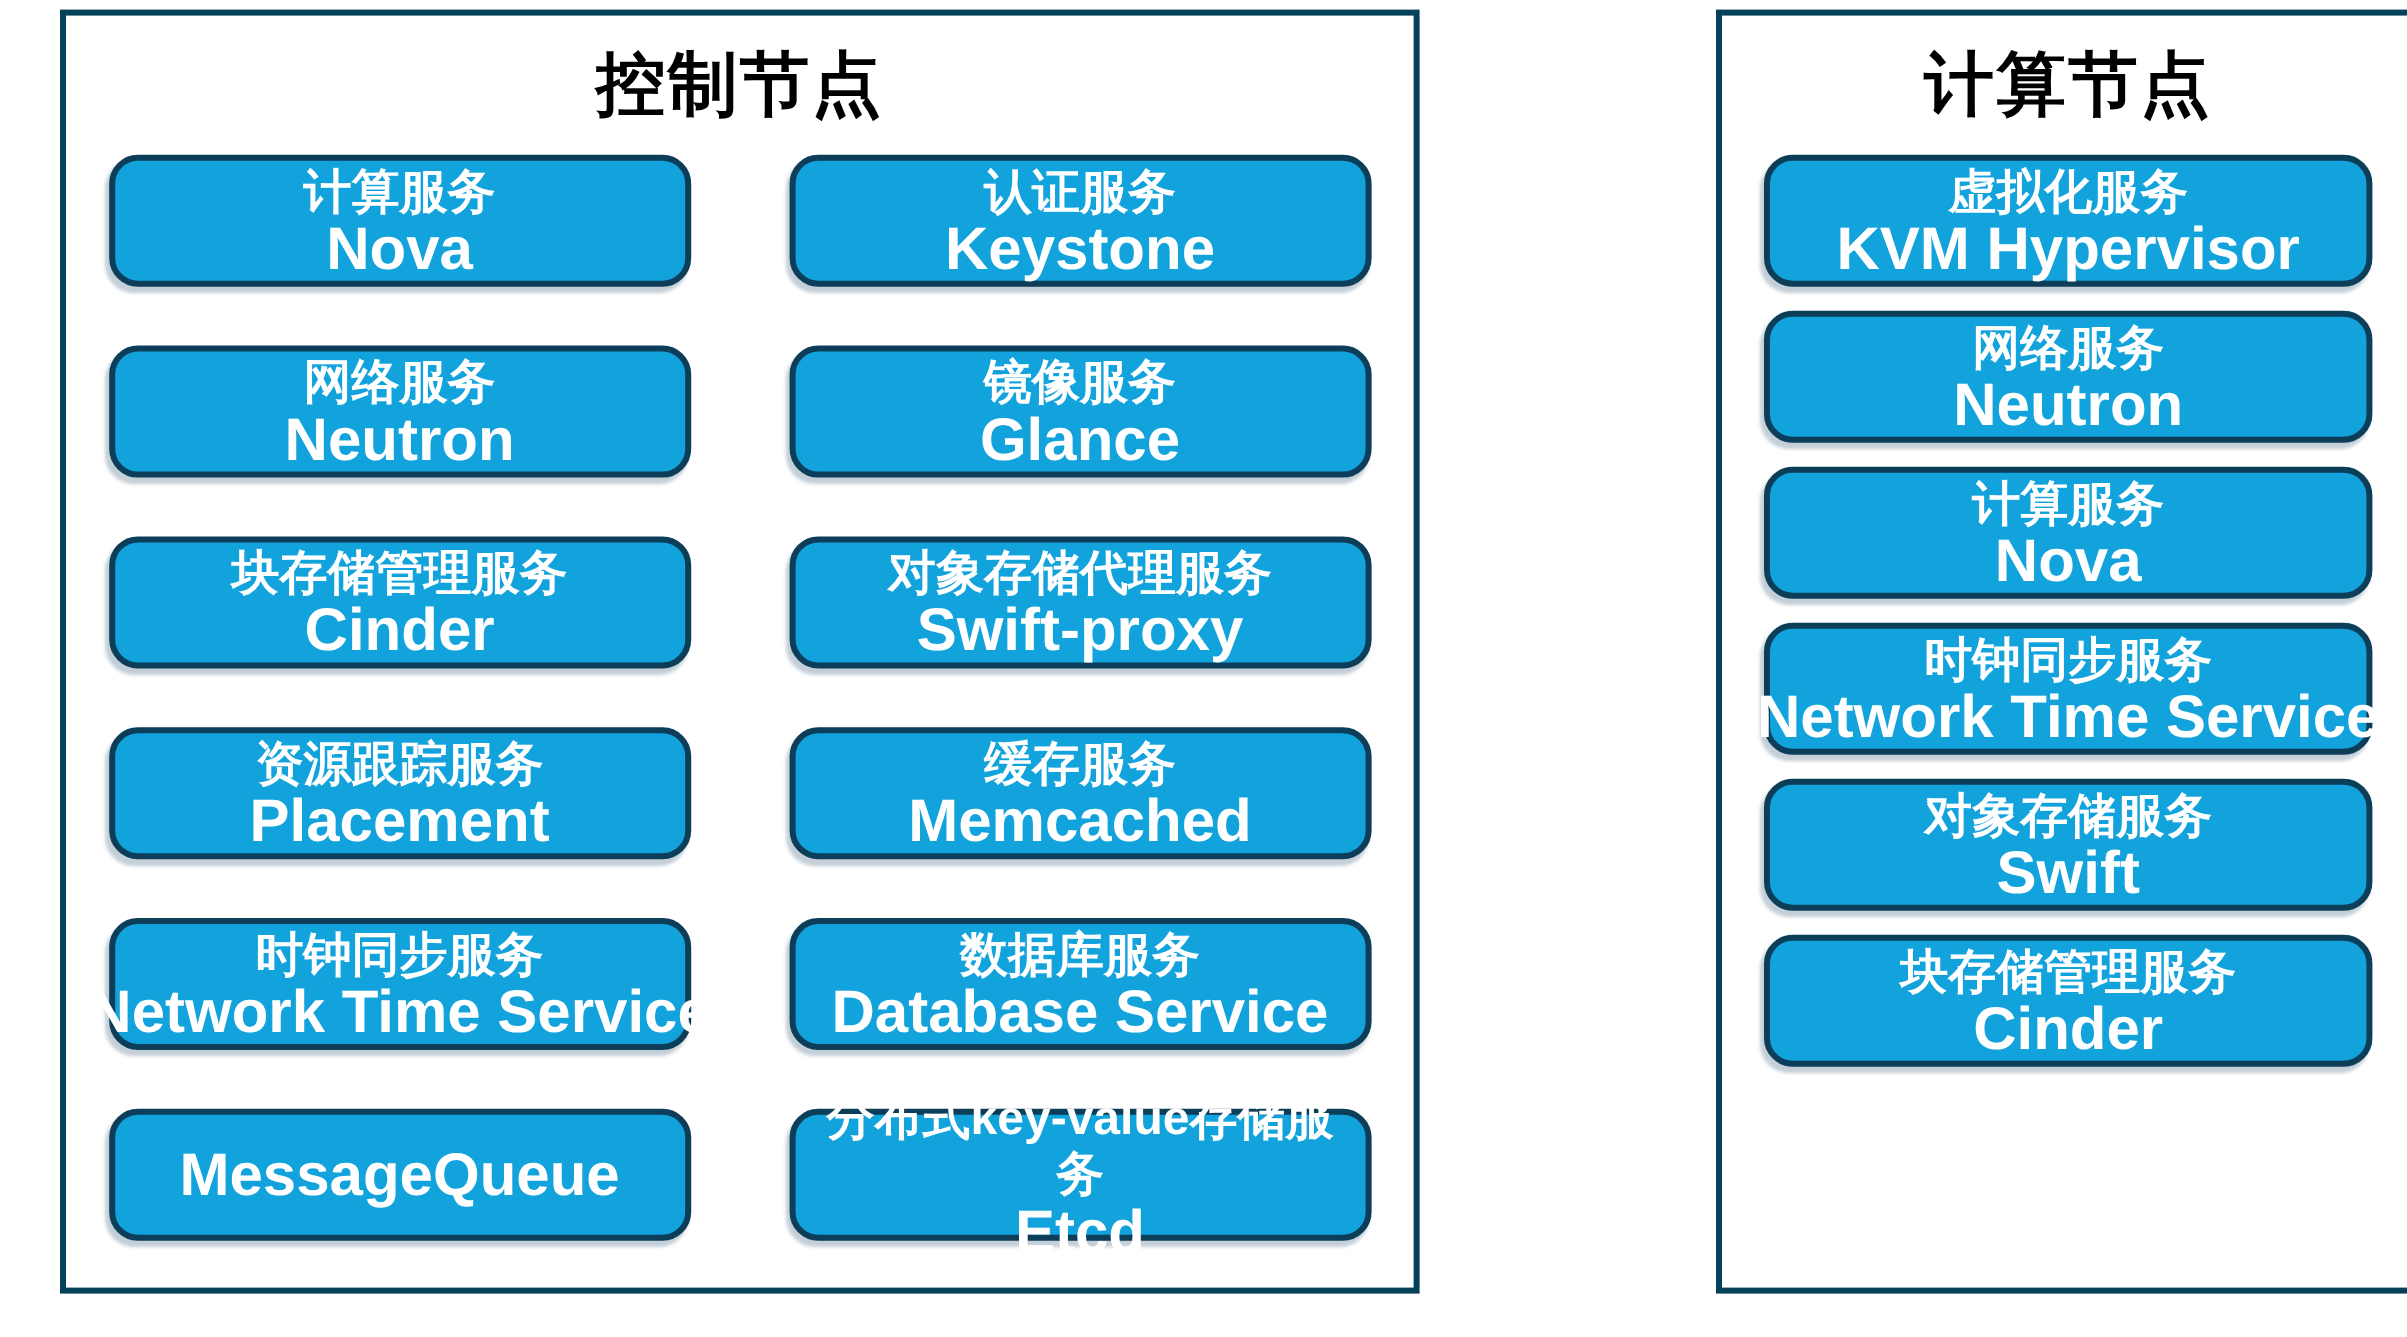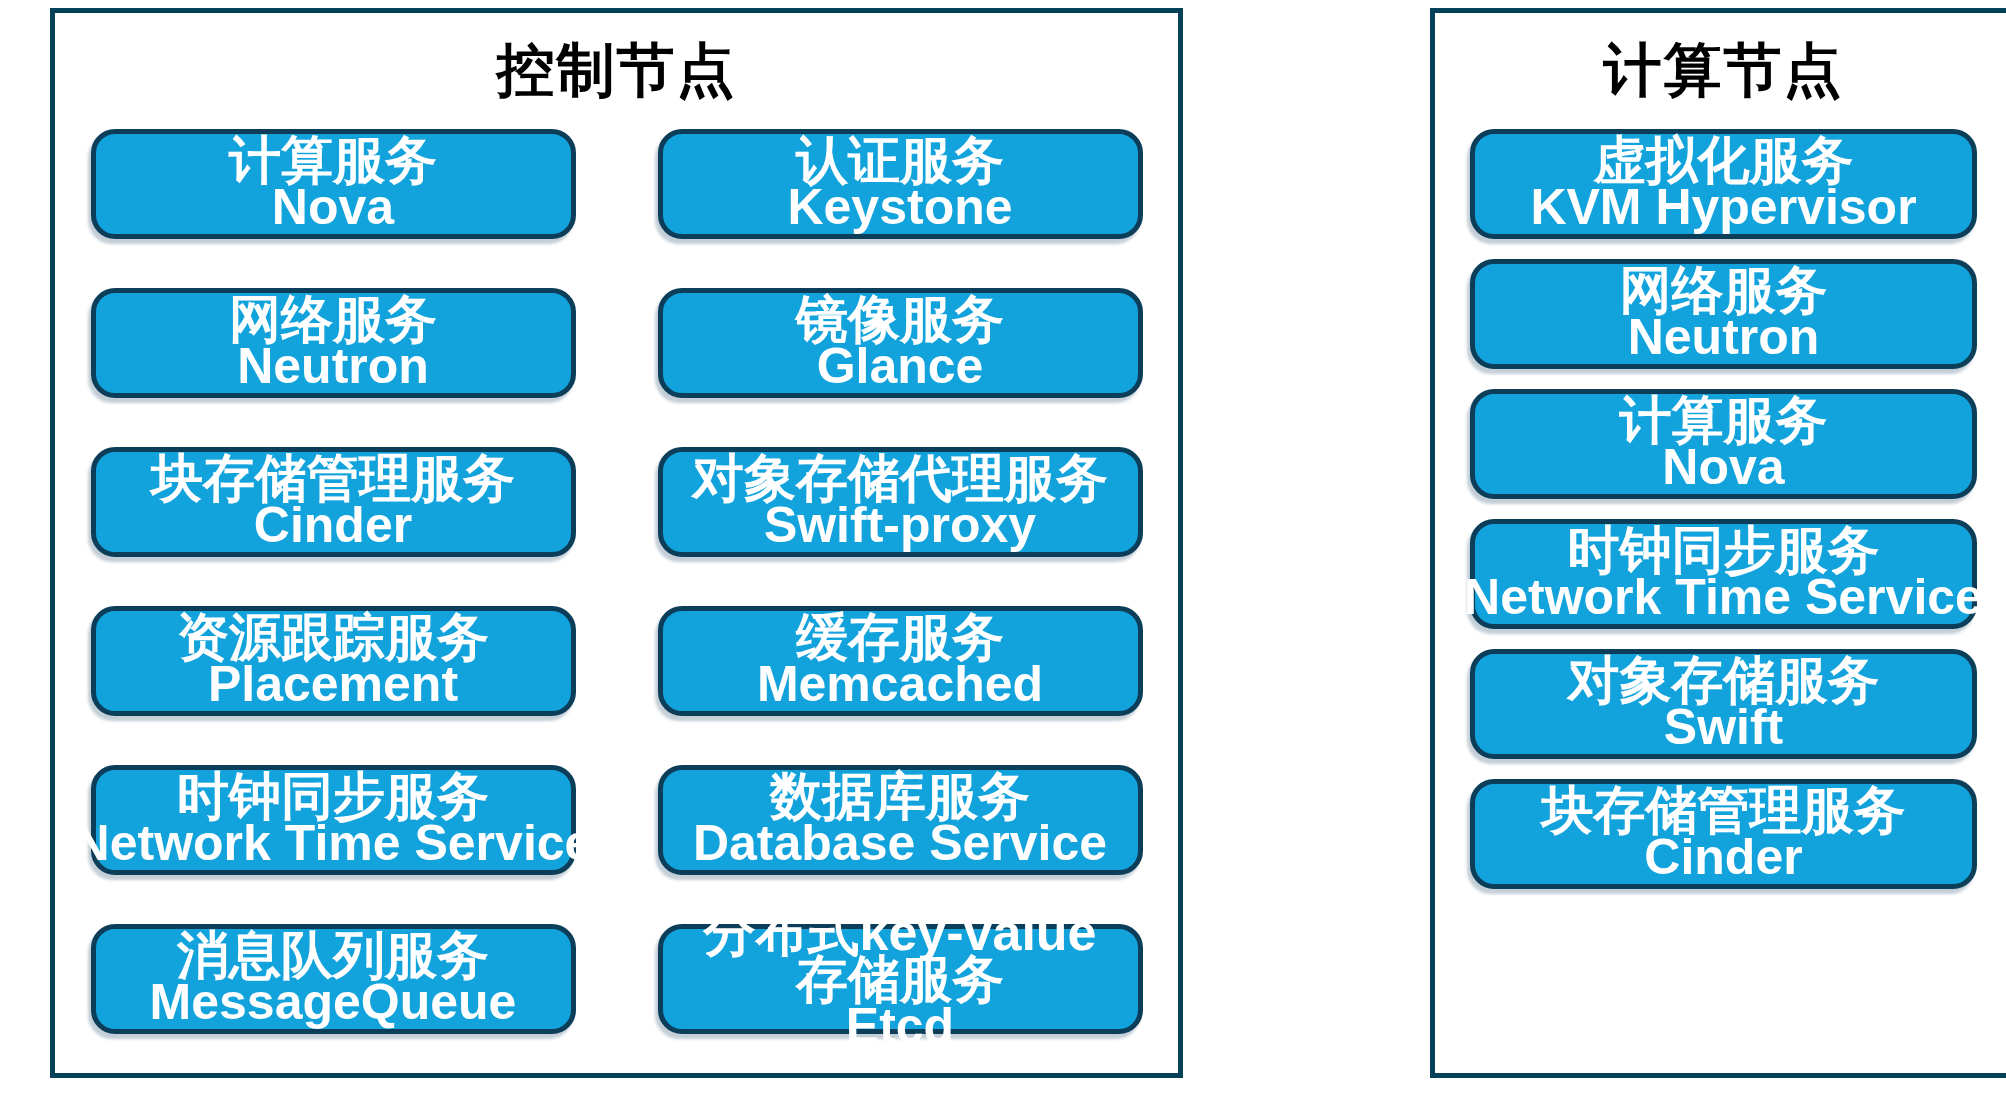--- a/index.html
+++ b/index.html
@@ -51,21 +51,21 @@
     font-weight: 700;
     display: flex;
     flex-direction: column;
     align-items: center;
     justify-content: center;
     text-align: center;
     padding: 0 24px;
     overflow: visible;
   }
   .service-zh {
-    font-size: 52px;
+    font-size: 40px;
     line-height: 47px;
   }
   .service-en {
     font-size: 50px;
     line-height: 47px;
     white-space: nowrap;
   }
 </style>
 </head>
 <body>
@@ -110,21 +110,20 @@
       </div>
       <div class="service-box">
         <div class="service-zh">时钟同步服务</div>
         <div class="service-en">Network Time Service</div>
       </div>
       <div class="service-box">
         <div class="service-zh">数据库服务</div>
         <div class="service-en">Database Service</div>
       </div>
       <div class="service-box">
-        <div class="service-zh">消息队列服务</div>
         <div class="service-en">MessageQueue</div>
       </div>
       <div class="service-box">
         <div class="service-zh">分布式key-value存储服务</div>
         <div class="service-en">Etcd</div>
       </div>
 
     </div>
   </section>
 

